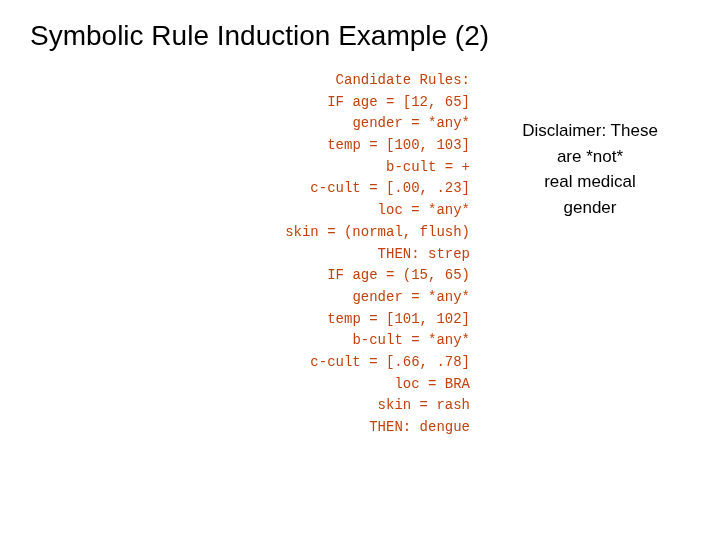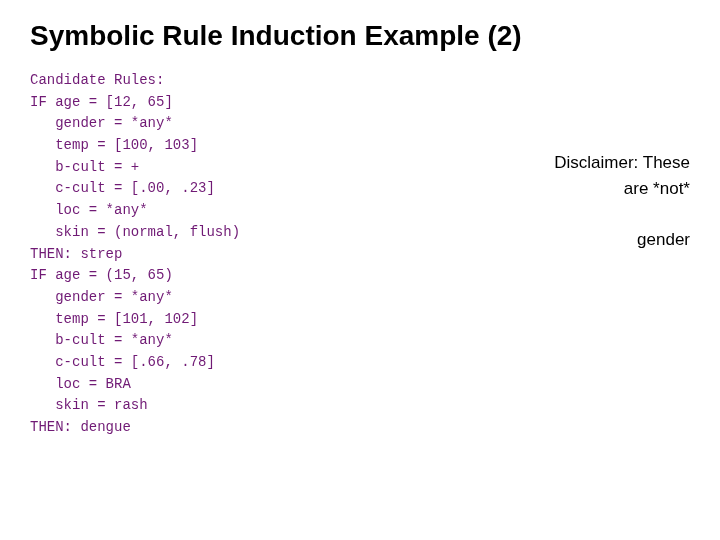--- a/index.html
+++ b/index.html
@@ -18,46 +18,47 @@
 
     .page-container {
       width: 720px;
       height: 540px;
       padding: 20px 30px;
       position: relative;
     }
 
     .title {
       font-size: 28px;
-      font-weight: bold;
+      font-weight: normal;
       color: #000000;
       margin-bottom: 18px;
       font-family: Arial, Helvetica, sans-serif;
     }
 
     .content-area {
       display: flex;
       flex-direction: row;
       align-items: flex-start;
     }
 
     .code-block {
       font-family: 'Courier New', Courier, monospace;
       font-size: 14px;
-      color: #701a75;
+      color: #c2410c;
       line-height: 1.55;
       flex: 1;
       white-space: pre;
+      text-align: right;
     }
 
     .disclaimer-box {
       width: 200px;
       margin-left: 20px;
-      margin-top: 80px;
-      text-align: right;
+      margin-top: 48px;
+      text-align: center;
       font-family: Arial, Helvetica, sans-serif;
       font-size: 17px;
       color: #000000;
       line-height: 1.5;
     }
   </style>
 </head>
 <body>
 
 <div class="page-container">
@@ -78,17 +79,17 @@
 <span>   temp = [101, 102]</span>
 <span>   b-cult = *any*</span>
 <span>   c-cult = [.66, .78]</span>
 <span>   loc = BRA</span>
 <span>   skin = rash</span>
 <span>THEN: dengue</span></div>
 
     <div class="disclaimer-box">
       <span>Disclaimer: These</span><br>
       <span>are *not*</span><br>
-      <br>
+      <span>real medical</span><br>
       <span>gender</span>
     </div>
   </div>
 </div>
 
 </body></html>

